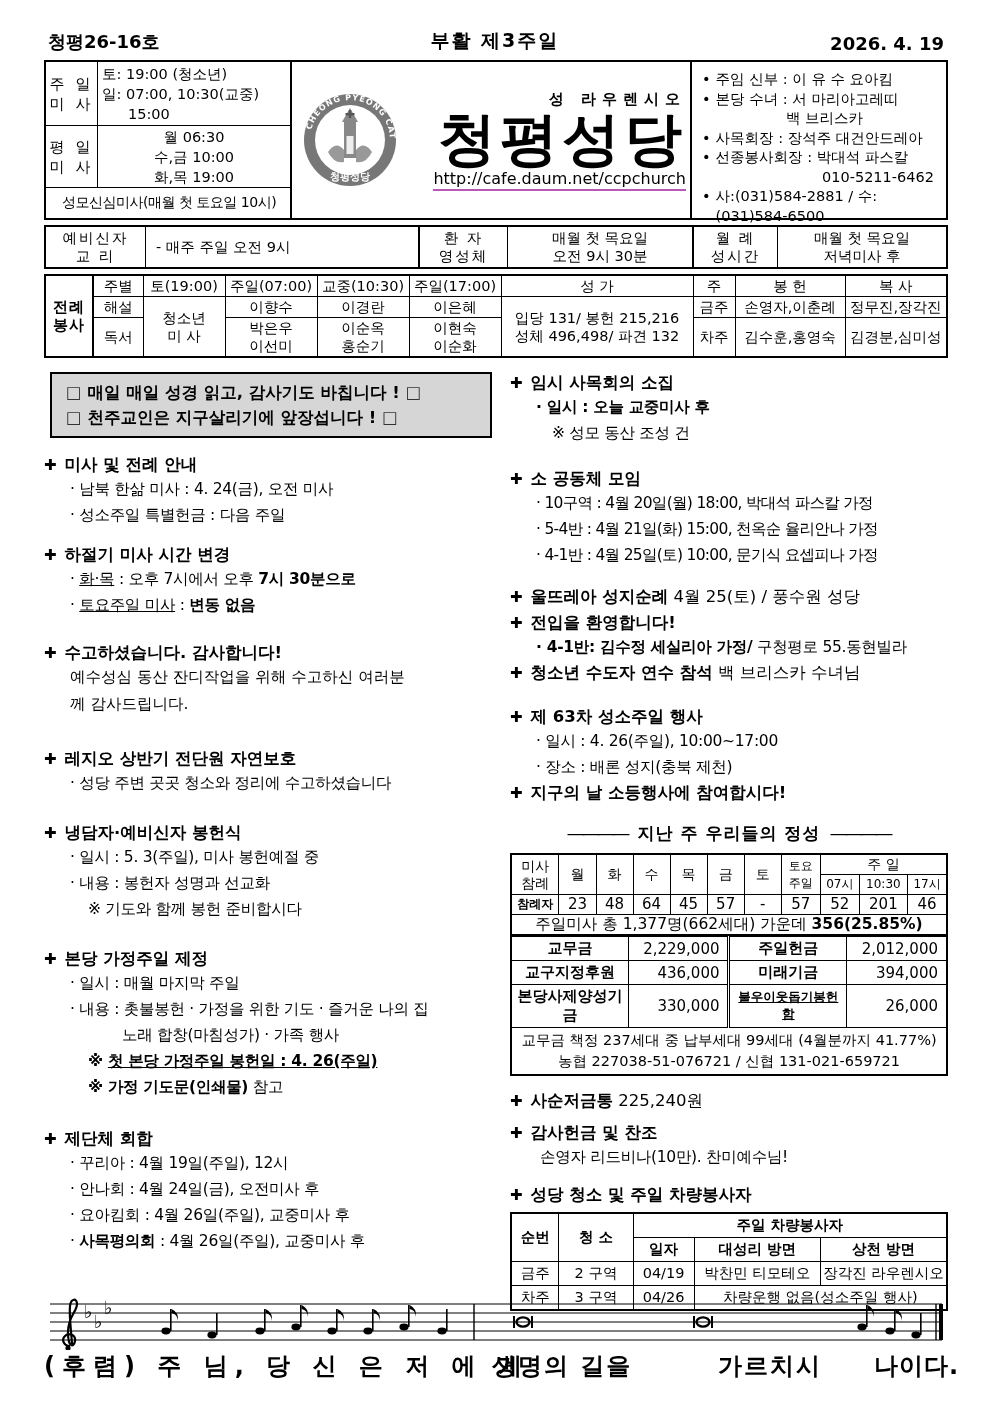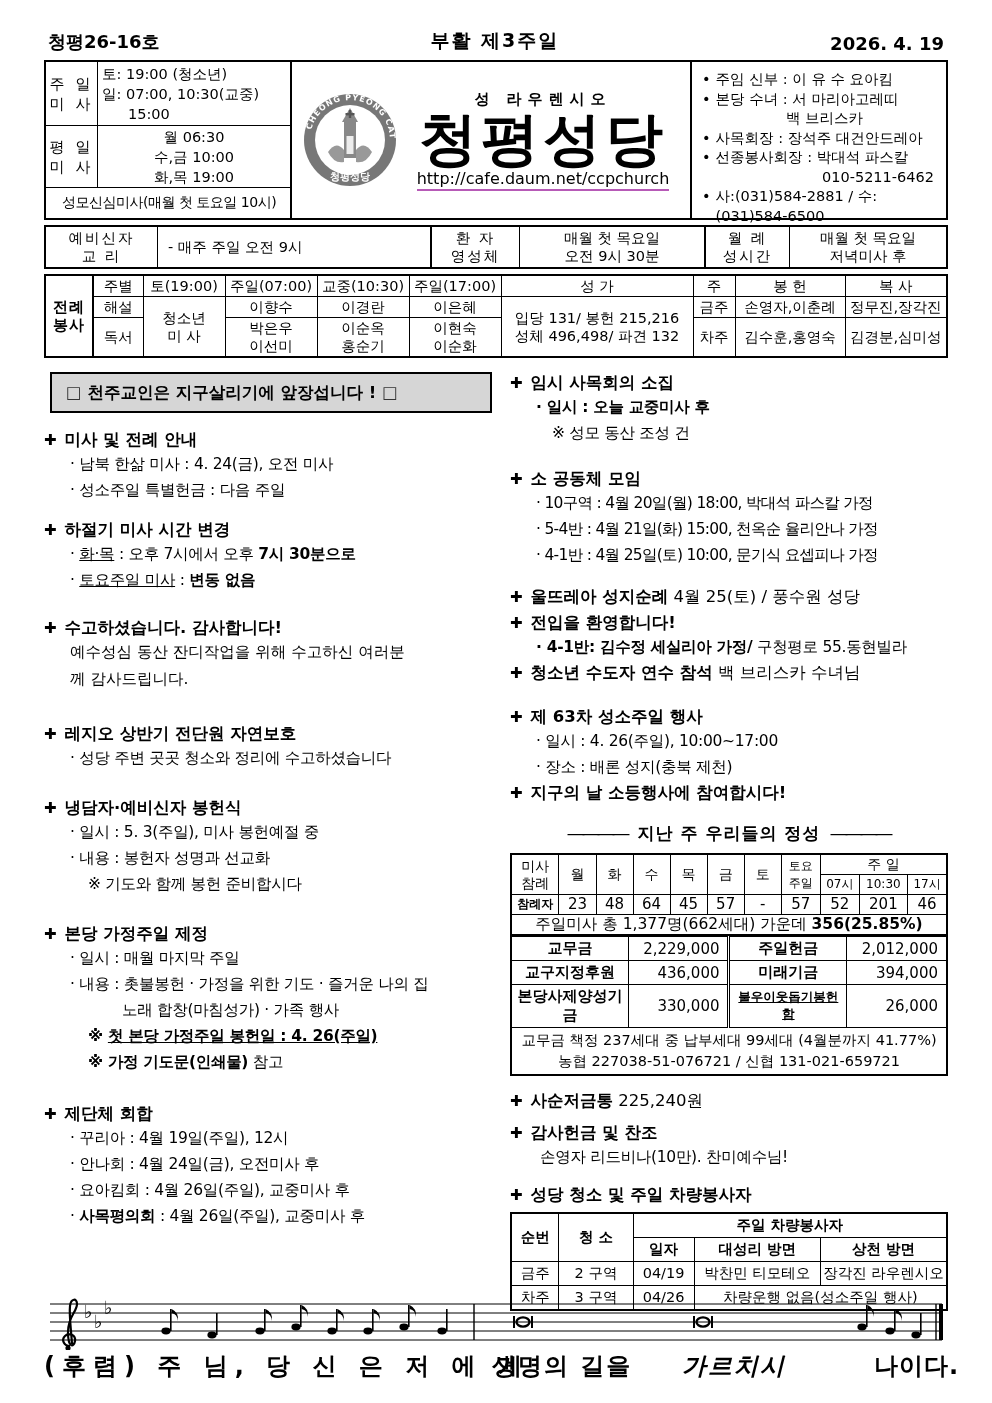--- a/index.html
+++ b/index.html
@@ -25,34 +25,34 @@
          justify-content:center; align-items:center; font-size:15px; line-height:20px;
          letter-spacing:3px; padding:2px; }
   .times { flex:1; display:flex; flex-direction:column; justify-content:center;
            font-size:14.5px; line-height:20px; padding:2px 4px; }
   .r-sun { height:64px; } .r-week { height:62px; }
   .r-note { height:30px; font-size:14px; display:flex; align-items:center; padding-left:16px; letter-spacing:-0.5px; }
   .r-week .times { text-align:center; }
   .mh-center { width:400px; border-right:2px solid #000; display:flex; align-items:center;
                padding:6px 4px 6px 8px; }
   .logo-wrap { width:100px; display:flex; justify-content:center; }
-  .mh-title-block { flex:1; text-align:center; }
+  .mh-title-block { flex:1; text-align:right; }
   .mh-sub { font-size:15px; font-weight:bold; letter-spacing:6px; }
   .mh-big { font-size:58px; font-weight:bold; letter-spacing:4px; line-height:60px; }
   .mh-url { font-size:16px; border-bottom:2px solid #b75ab7; display:inline-block; padding-bottom:1px; }
   .mh-right { flex:1; padding:8px 6px 4px 10px; font-size:14.5px; line-height:19.5px; }
   .mh-right .ln { display:flex; }
   .mh-right .b { margin-right:5px; }
   .indent1 { padding-left:84px; } .indent2 { padding-left:120px; }
 
   
   .inforow { display:flex; border:2px solid #000; margin-top:5px; height:44px;
              font-size:14.5px; line-height:18px; text-align:center; }
   .inforow > div { display:flex; flex-direction:column; justify-content:center; }
-  .ir1 { width:112px; border-right:1px solid #000; letter-spacing:2px; }
+  .ir1 { width:100px; border-right:1px solid #000; letter-spacing:2px; }
   .ir2 { width:274px; border-right:2px solid #000; text-align:left; padding-left:10px; }
   .ir3 { width:88px;  border-right:1px solid #000; letter-spacing:2px; }
   .ir4 { width:186px; border-right:2px solid #000; }
   .ir5 { width:84px;  border-right:1px solid #000; letter-spacing:2px; }
   .ir6 { flex:1; }
 
   
   table { border-collapse:collapse; }
   .lit { width:100%; margin-top:5px; border:2px solid #000; font-size:14.5px; text-align:center; }
   .lit th,.lit td { border:1px solid #000; padding:1px 2px; font-weight:normal; line-height:18px; }
@@ -101,21 +101,21 @@
   .veh th { font-weight:bold; }
 
   
   .music { position:absolute; left:44px; top:1292px; width:904px; height:100px; }
   .staff { position:relative; width:100%; height:58px; }
   .staff svg { width:100%; height:100%; }
   .lyrics { position:relative; height:30px; font-weight:bold; font-size:24px; }
   .lyrics span { position:absolute; top:0; white-space:nowrap; }
   .ly1 { left:0;   letter-spacing:7px; }
   .ly2 { left:448px; letter-spacing:2px; }
-  .ly3 { left:638px; letter-spacing:2px;font-style:italic; }
+  .ly3 { left:674px; letter-spacing:2px; }
   .ly4 { left:830px; letter-spacing:1px; }
 </style>
 </head>
 <body>
 
 <div class="page">
 
   <div class="hdr">
     <span>청평26-16호</span>
     <span class="mid">부활 제3주일</span>
@@ -273,20 +273,21 @@
       <td>김경분,심미성</td>
     </tr>
   </tbody>
     </table>
 
   <div class="cols">
 
     <div class="colL">
 
       <div class="banner">
+        <div><span class="cb">□</span><span>매일 매일 성경 읽고, 감사기도 바칩니다 !</span><span class="cb">□</span></div>
         <div><span class="cb">□</span><span>천주교인은 지구살리기에 앞장섭니다 !</span><span class="cb">□</span></div>
       </div>
 
       <div class="sec">
         <div class="sec-title">
             <span class="glyph">✚</span>
             <span>미사 및 전례 안내</span>
           </div>
         <div class="item">· 남북 한삶 미사 : 4. 24(금), 오전 미사</div>
         <div class="item">· 성소주일 특별헌금 : 다음 주일</div>

